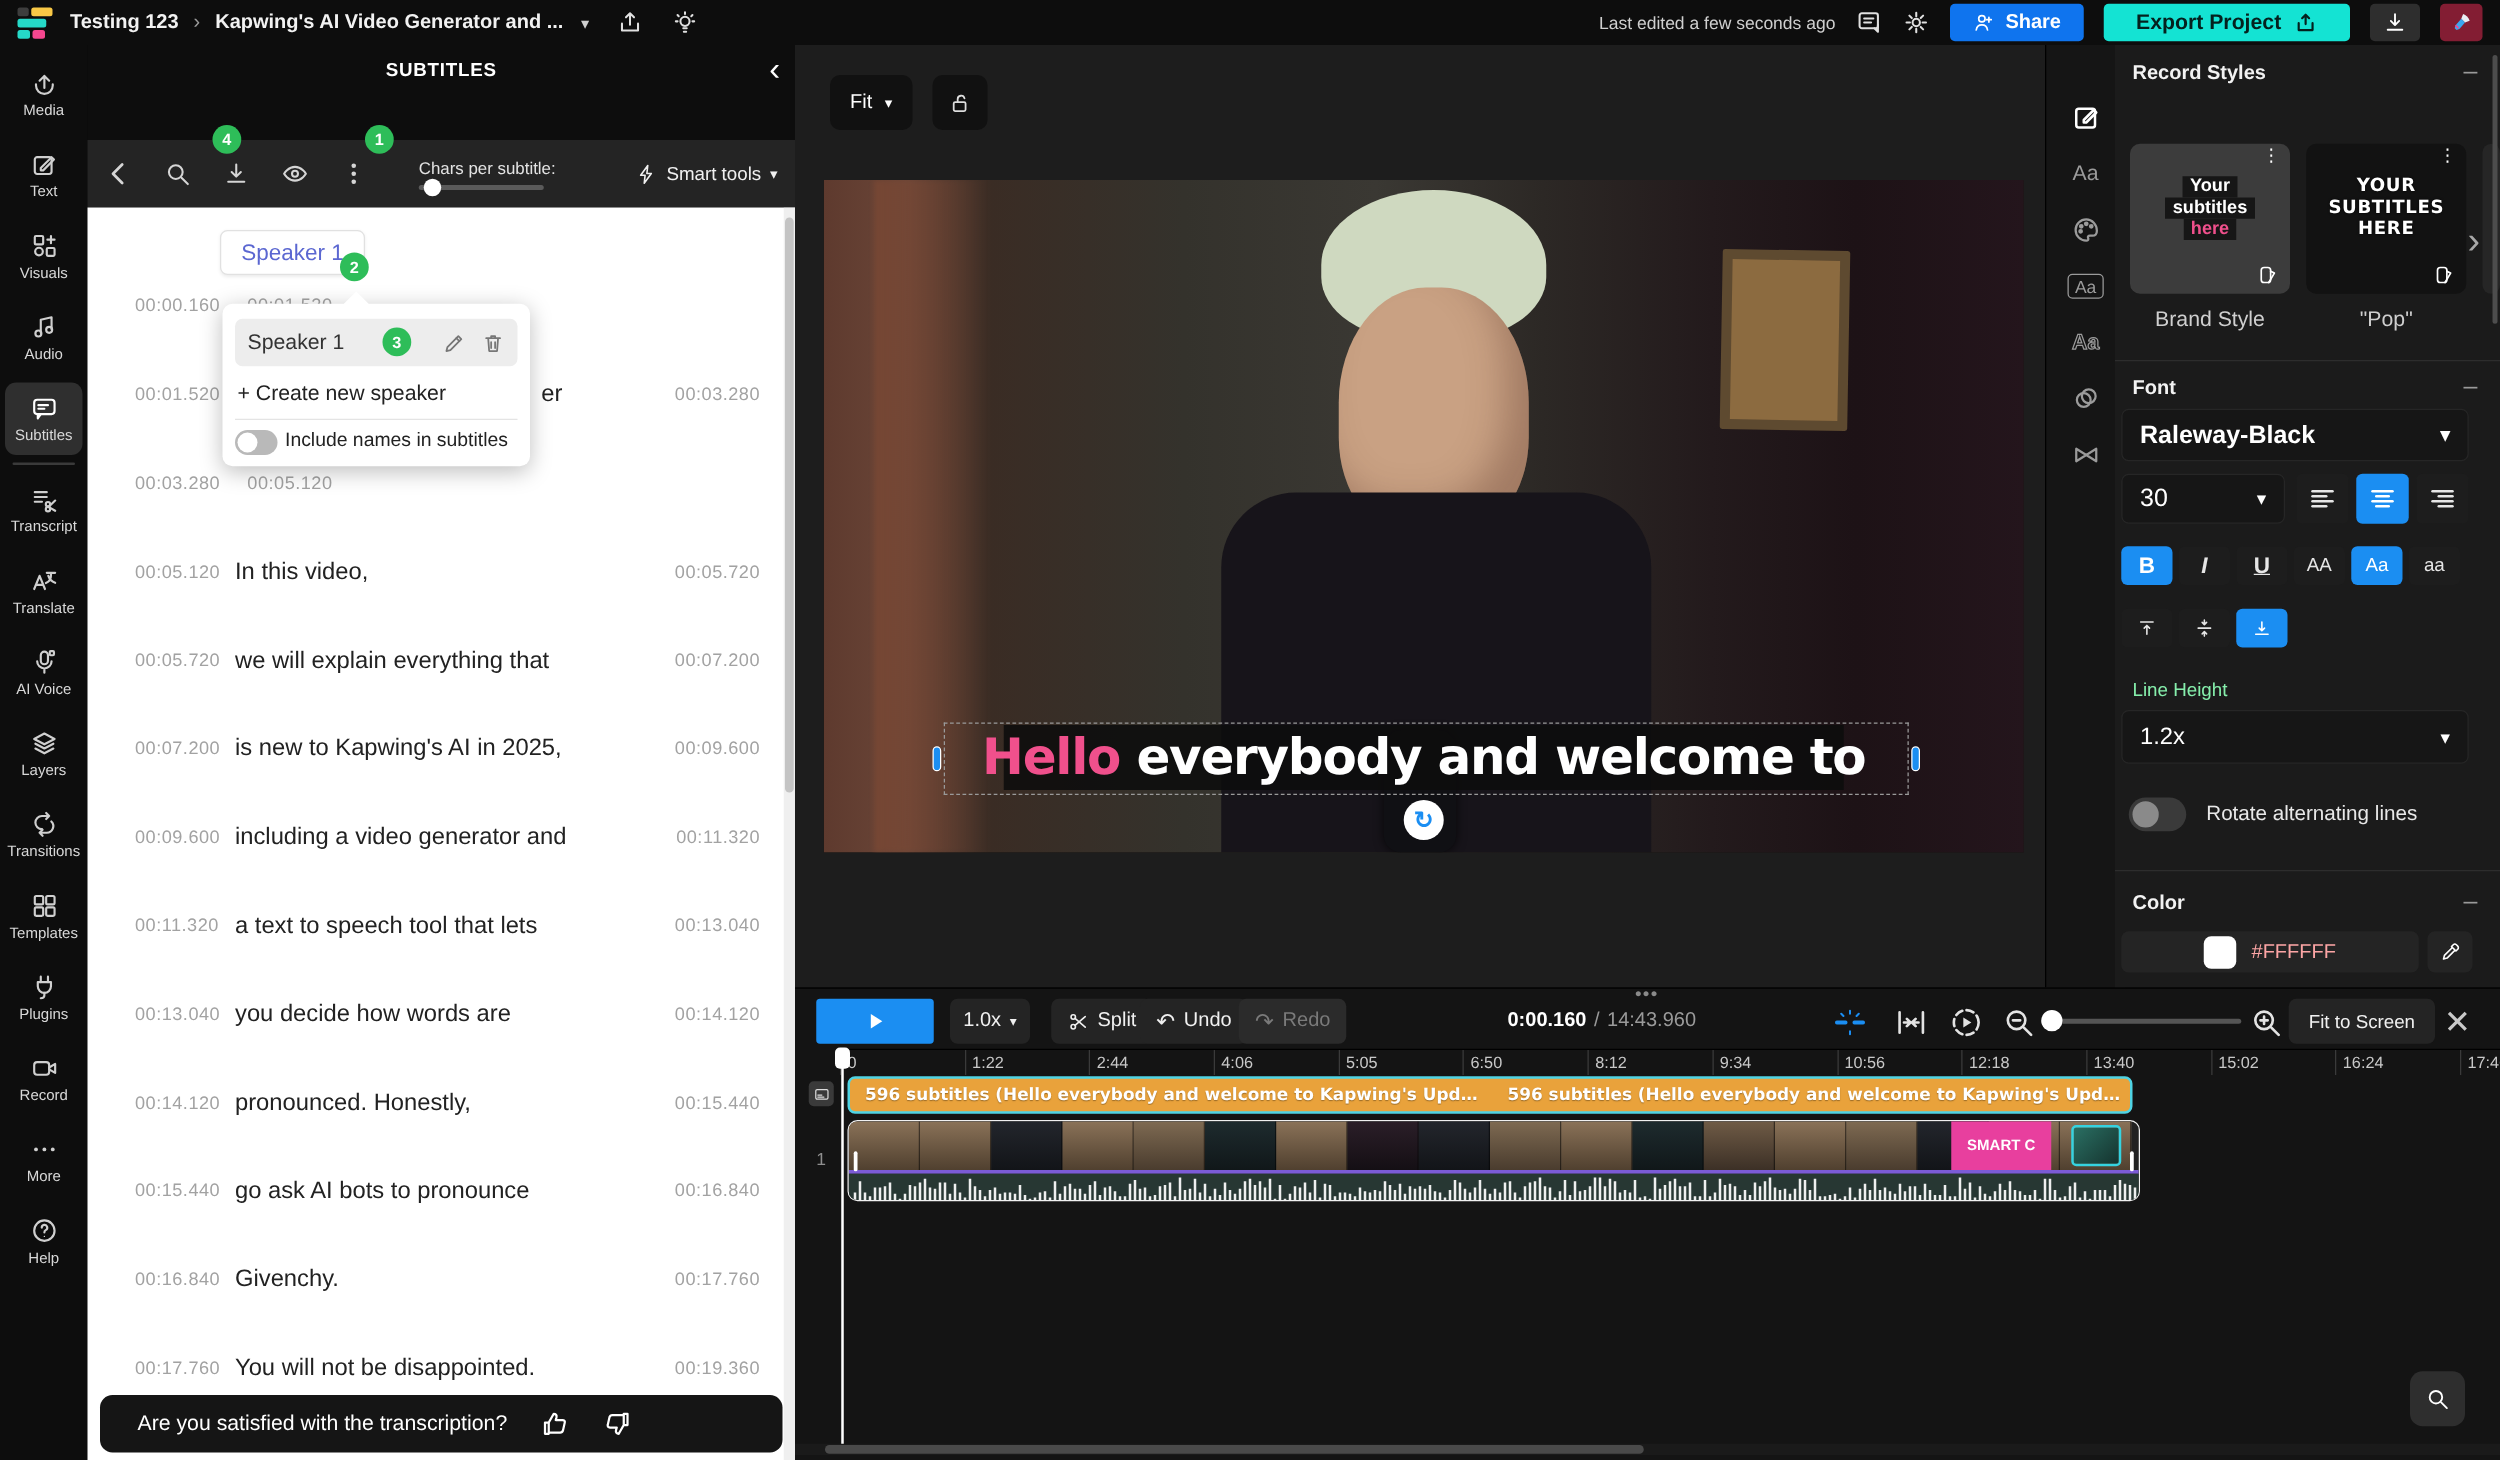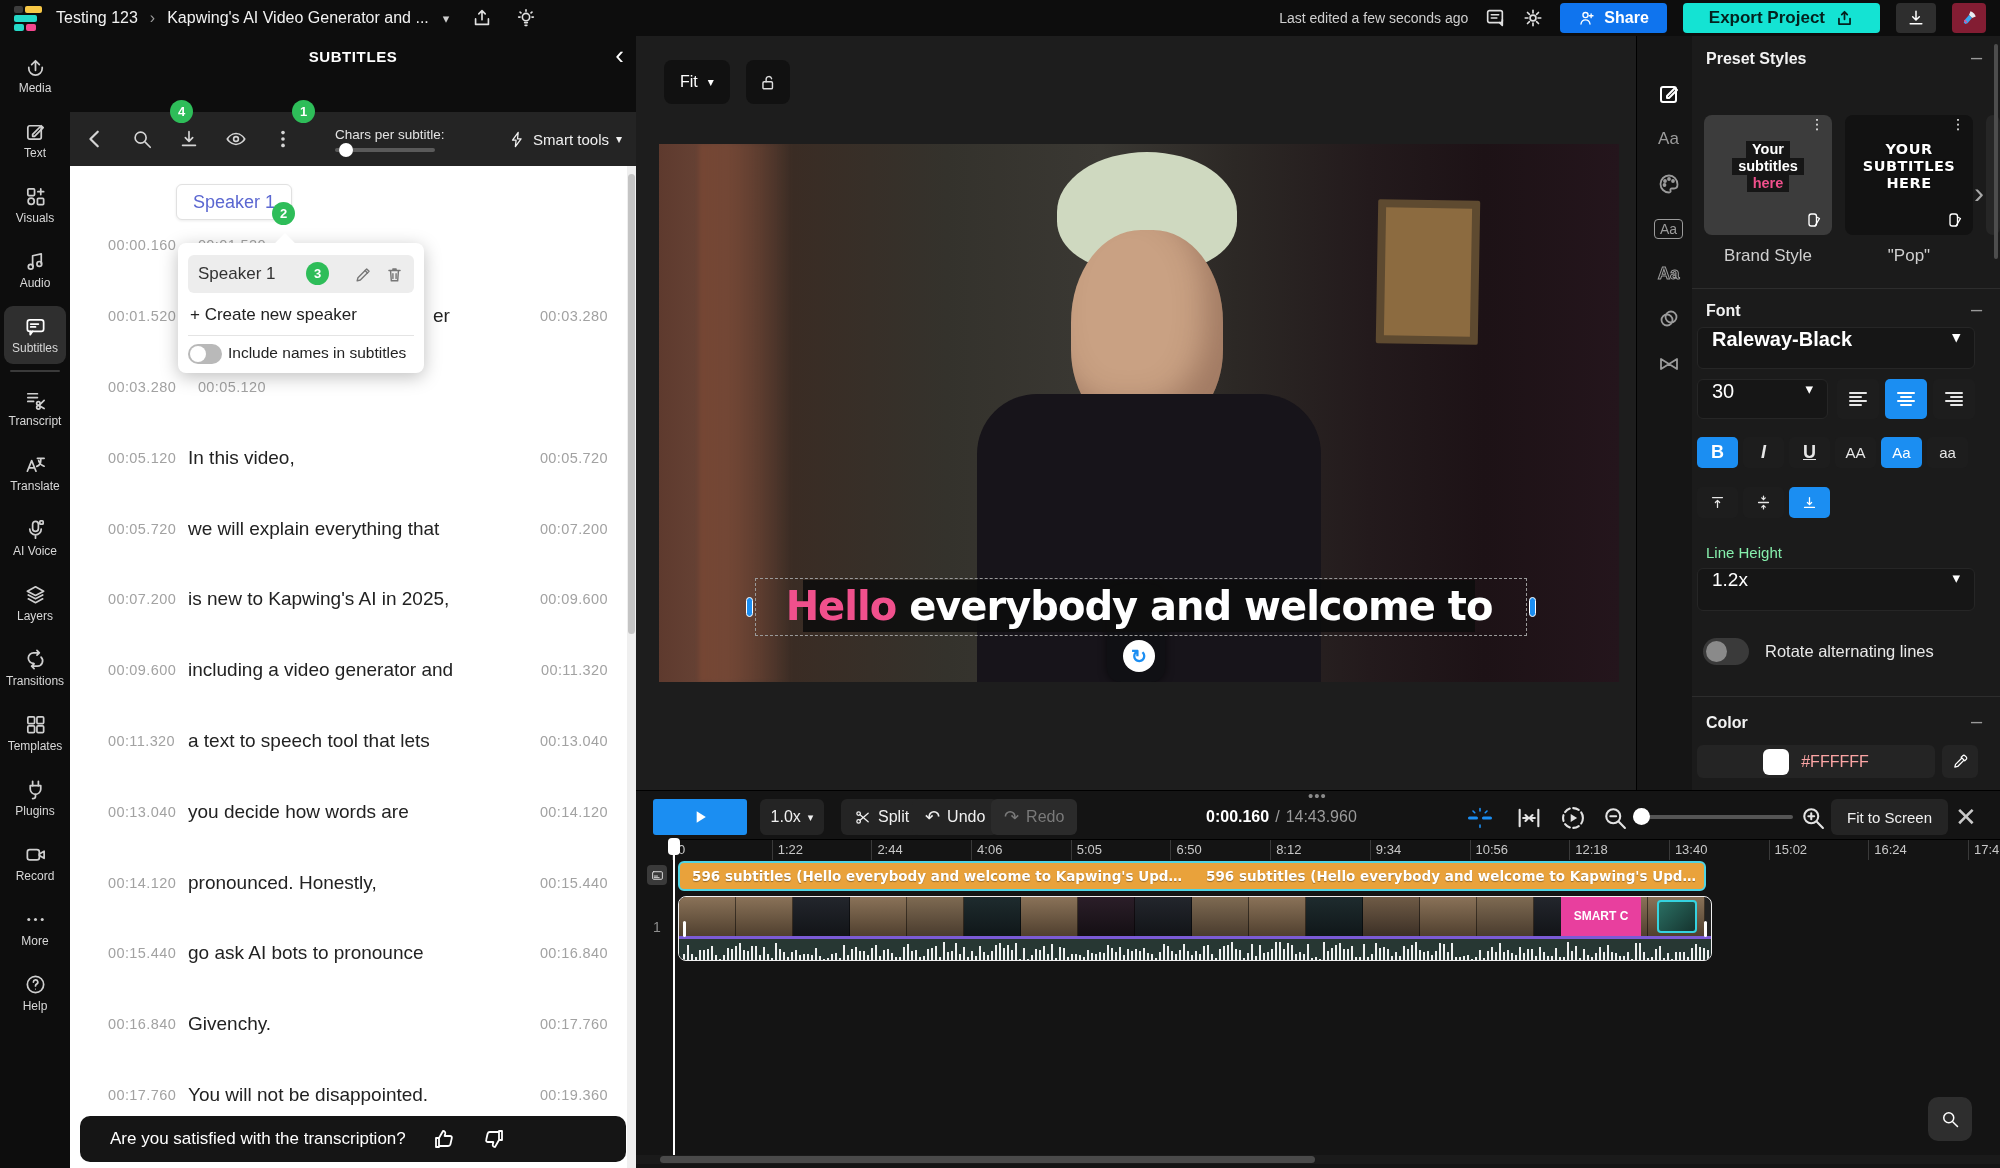--- a/index.html
+++ b/index.html
@@ -13,21 +13,21 @@
   
   .topbar{position:absolute;left:0;top:0;width:2000px;height:36px;background:#0d0d0d;
           display:flex;align-items:center;padding:0 14px;box-sizing:border-box;gap:12px;z-index:50}
   .logo{position:relative;width:30px;height:26px;flex:0 0 auto}
   .lg{position:absolute;border-radius:2px}
   .lg1{left:0;top:1px;width:9px;height:7px;background:#3d3d3d}
   .lg2{left:11px;top:1px;width:17px;height:7px;background:#F8C846}
   .lg3{left:0;top:10px;width:23px;height:7px;background:#25D9C8}
   .lg4{left:0;top:19px;width:10px;height:7px;background:#25D9C8}
   .lg5{left:12px;top:19px;width:10px;height:7px;background:#F5478F}
-  .tb-title{font-size:16px;font-weight:400;color:#f2f2f2;white-space:nowrap}
+  .tb-title{font-size:16px;font-weight:700;color:#f2f2f2;white-space:nowrap}
   .tb-sep{color:#9a9a9a;font-size:16px}
   .tb-caret{color:#cfcfcf;font-size:13px;margin-left:2px}
   .tb-ic{width:22px;height:22px;color:#e0e0e0;margin-left:10px}
   .tb-right{margin-left:auto;display:flex;align-items:center;gap:16px}
   .tb-edited{font-size:14px;color:#cfcfcf;white-space:nowrap}
   .btn-share{display:flex;align-items:center;gap:8px;background:#0F74EE;color:#fff;font-weight:700;
              font-size:16px;height:30px;padding:0 18px;border-radius:4px;cursor:pointer}
   .btn-export{display:flex;align-items:center;gap:10px;background:#14E3D3;color:#04211e;font-weight:700;
               font-size:17px;height:30px;padding:0 26px;border-radius:4px;cursor:pointer}
   .btn-dl{width:40px;height:30px;background:#2e2e2e;border-radius:4px;display:flex;align-items:center;justify-content:center;color:#fff}
@@ -129,21 +129,21 @@
   .pc-text{position:absolute;left:0;right:0;top:26px;text-align:center;font-weight:800;font-size:14.5px;line-height:17px;color:#fff}
   .pc1{left:12px;background:#3c3c3c}
   .pc1 .pc-text span{background:#161616;padding:0 6px;display:inline-block}
   .pc1 .l3{color:#F0508C}
   .pc2{left:153px;background:#121212}
   .pc2 .pc-text{font-family:"DejaVu Sans",sans-serif;letter-spacing:.5px;text-shadow:0 0 2px #000}
   .pc3{left:294px;background:#262626;width:14px}
   .pc-label{position:absolute;top:210px;width:128px;text-align:center;font-size:17px;color:#cfcfcf}
   .carousel-next{position:absolute;left:282px;top:140px;font-size:30px;color:#a8a8a8;cursor:pointer}
   .rp-div{position:absolute;left:0;width:308px;height:1px;background:#2d2d2d}
-  .select{position:absolute;background:#161616;border:1px solid #262626;border-radius:6px;display:flex;align-items:flex-start;
+  .select{position:absolute;background:#161616;border:1px solid #262626;border-radius:6px;display:flex;align-items:center;
           padding:0 14px;box-sizing:border-box;color:#fff;cursor:pointer}
   .select .car{margin-left:auto;color:#fff;font-size:15px}
   .fbtn{position:absolute;height:31px;background:#1d1d1d;border-radius:5px;display:flex;align-items:center;justify-content:center;
         color:#e6e6e6;cursor:pointer;font-size:15px}
   .fbtn.on{background:#1B8EF2;color:#fff}
   .al-lines{width:18px;height:14px;display:flex;flex-direction:column;justify-content:space-between}
   .al-lines i{display:block;height:2.4px;background:currentColor;border-radius:1px}
   .lh-label{position:absolute;font-size:15px;color:#86efac}
   .rp-toggle-row{position:absolute;display:flex;align-items:center;gap:16px}
   .toggle2{position:relative;width:46px;height:27px;border-radius:14px;background:#3a3a3a;cursor:pointer}
@@ -657,21 +657,21 @@
         </svg>
     </div>
     <div class="tr-item">
       <svg class="svgi" viewBox="0 0 24 24">
           <path d="M4 7v10l8-5zM20 7v10l-8-5z"></path>
         </svg>
     </div>
   </nav>
 
   <aside class="rightpanel">
-    <span class="sec-title" style="left:14px;top:14px">Preset Styles</span>
+    <span class="sec-title" style="left:14px;top:14px">Record Styles</span>
     <span class="sec-minus" style="right:18px;top:10px">–</span>
 
     <div class="preset-card pc1">
       <span class="pc-dots">⋮</span>
       <div class="pc-text">
         <span>Your</span><br>
         <span>subtitles</span><br>
         <span class="l3">here</span>
       </div>
       <span class="pc-swatch">

